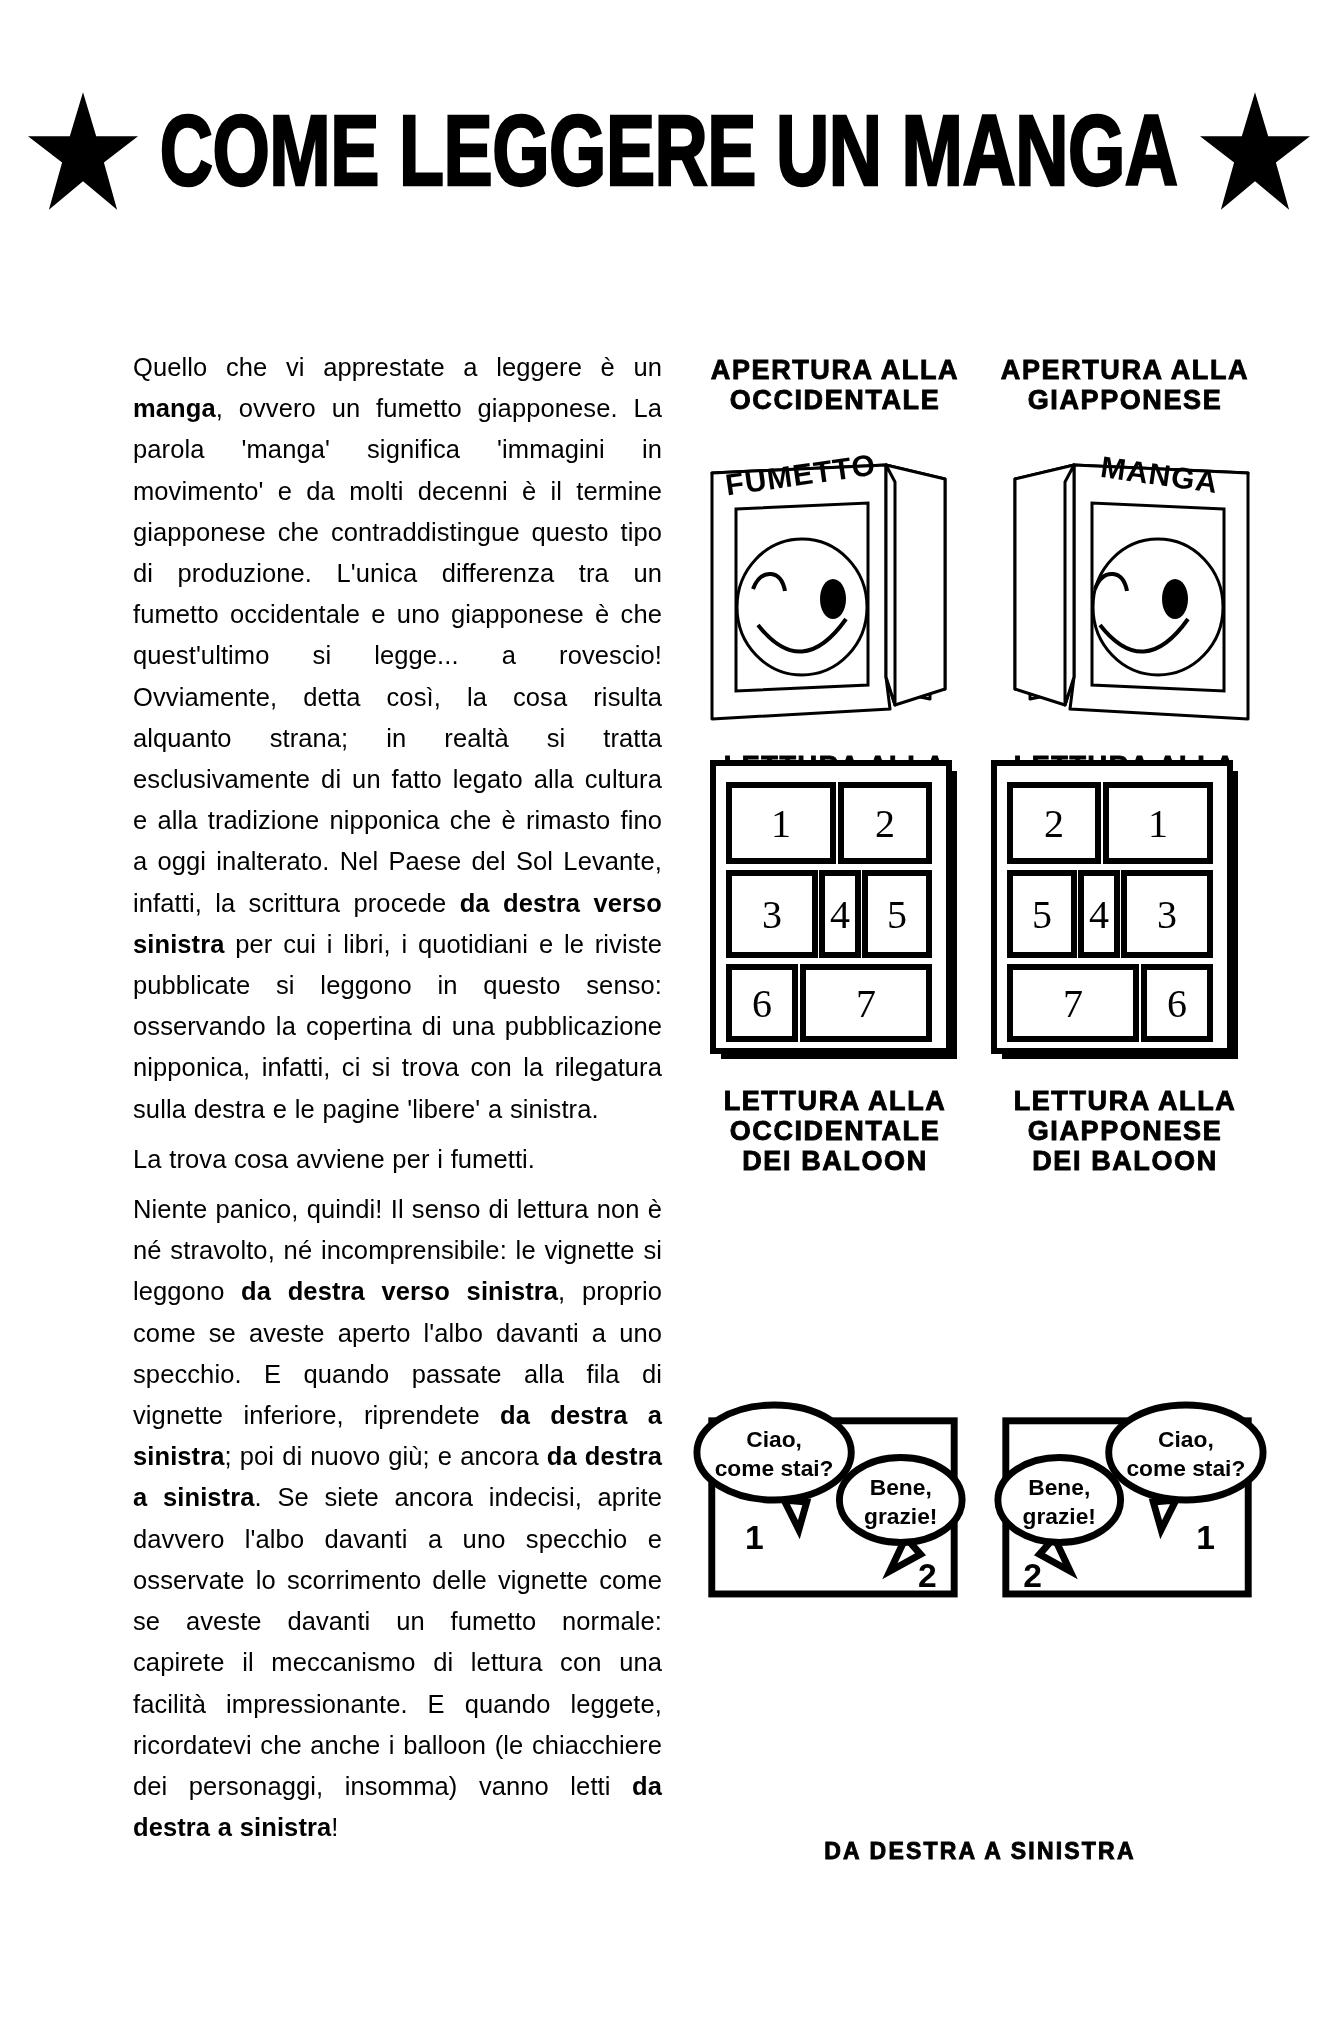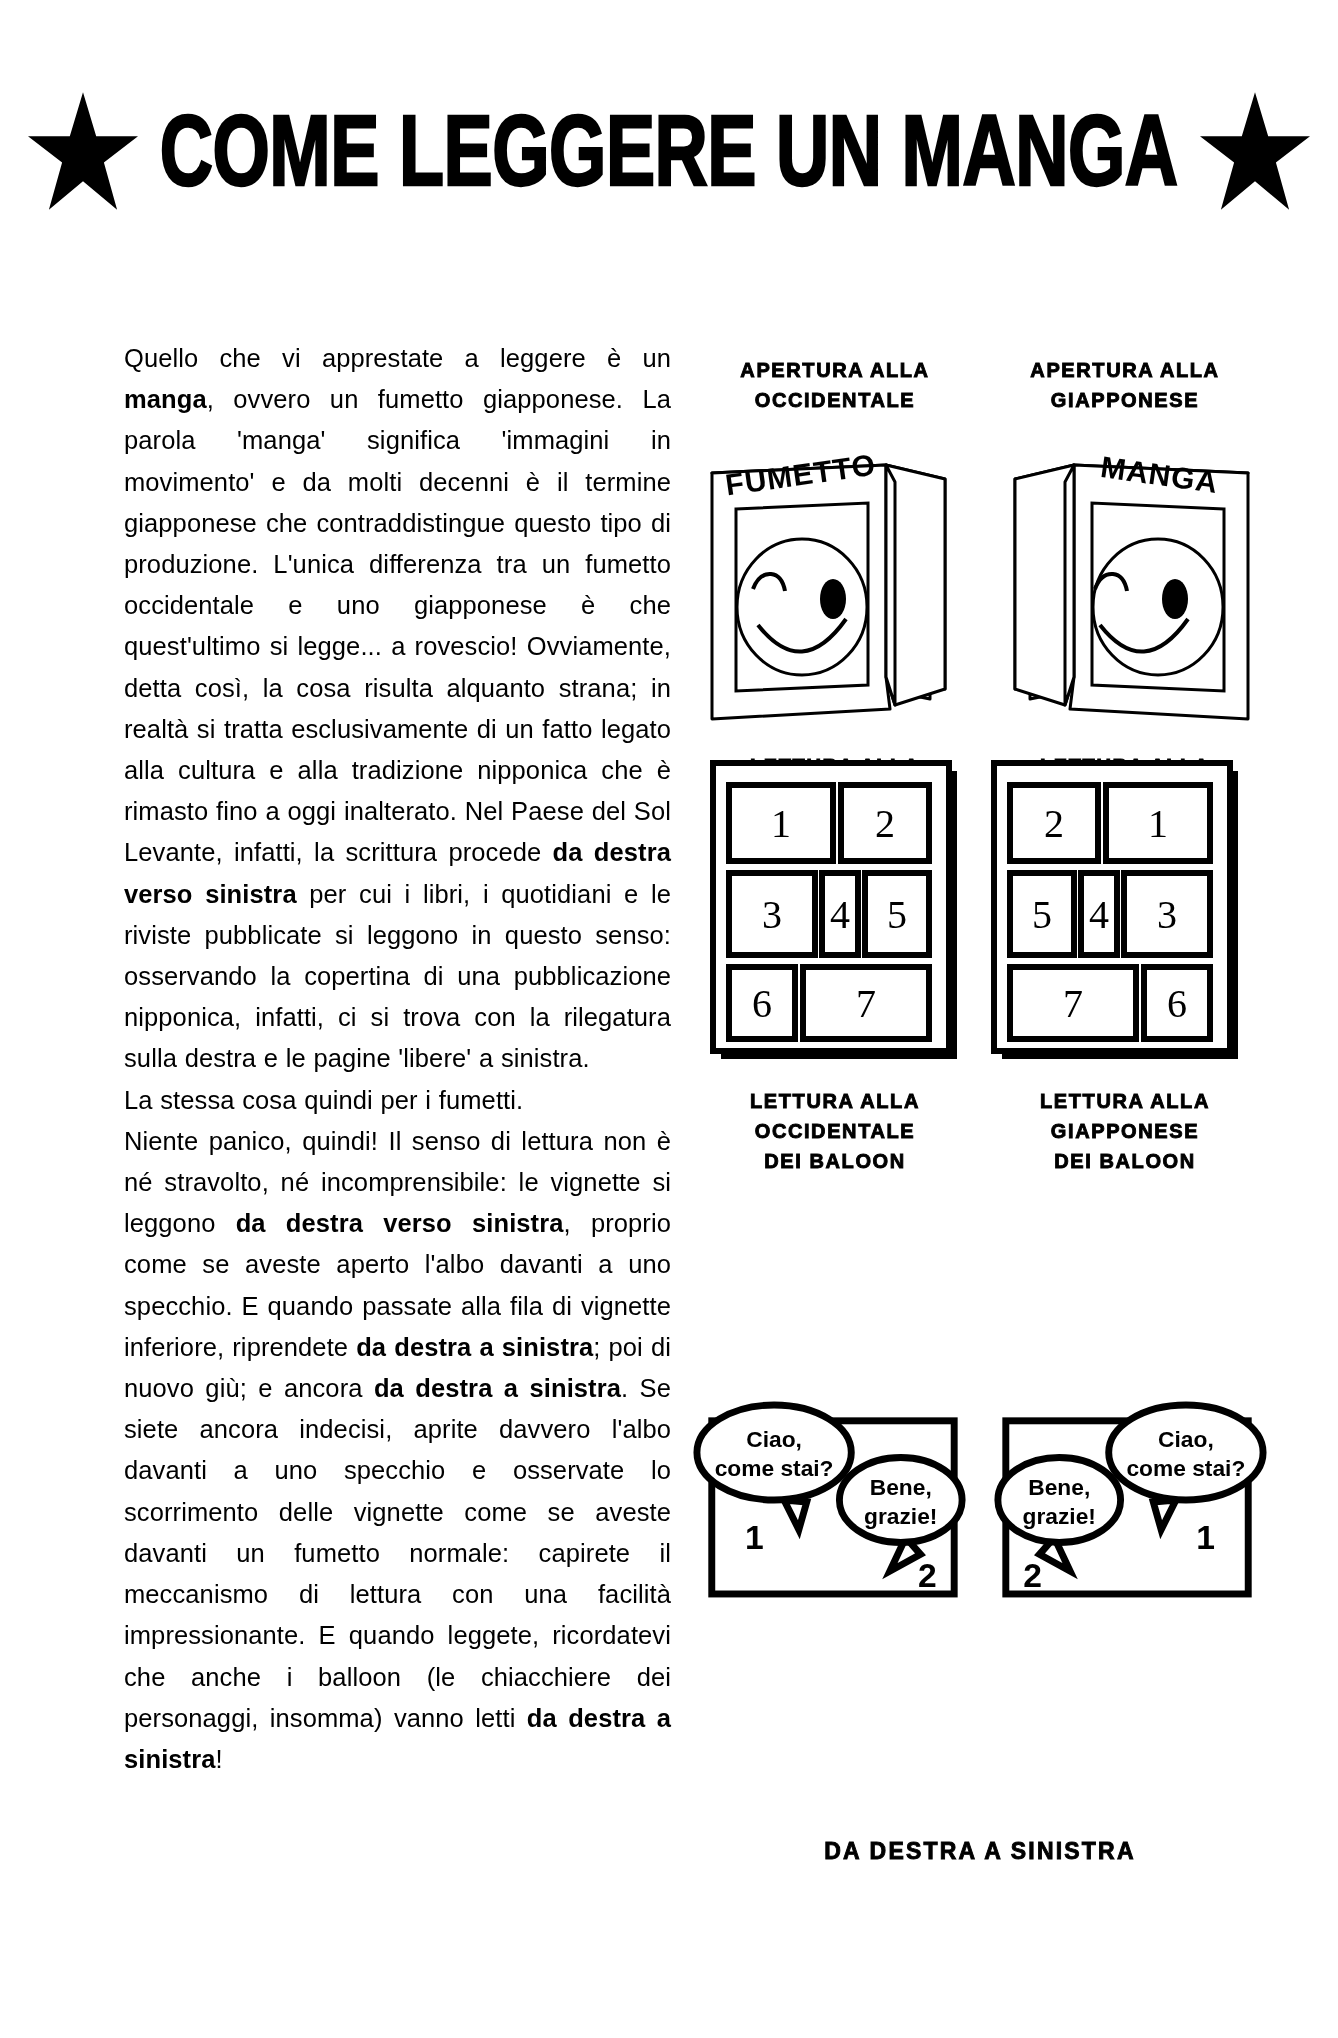--- a/index.html
+++ b/index.html
@@ -38,26 +38,26 @@
     left:124px;top:338px;
     width:547px;
     font-size:25.5px;
     line-height:41.2px;
     text-align:justify;
     text-justify:inter-word;
     font-weight:400;
     letter-spacing:0.1px;
     word-spacing:0.5px;
   }
-  .article p{margin:0;}
+  .article p{margin:9px;}
   .article b{font-weight:bold;}
 
   .caplabel{
     font-weight:bold;
-    font-size:20px;
+    font-size:27px;
     letter-spacing:1.6px;
     line-height:30px;
     text-align:center;
     -webkit-text-stroke:0.9px #000;
   }
 
   .two-col{display:flex;}
   .col{width:50%;display:flex;flex-direction:column;align-items:center;}
 
   
@@ -90,21 +90,21 @@
       <polygon points="50,0 62,40 100,40 69,64 81,107 50,81 19,107 31,64 0,40 38,40" fill="#000"></polygon>
     </svg>
     <div class="title">COME LEGGERE UN MANGA</div>
     <svg class="star" width="110" height="118" viewBox="0 0 100 107">
       <polygon points="50,0 62,40 100,40 69,64 81,107 50,81 19,107 31,64 0,40 38,40" fill="#000"></polygon>
     </svg>
   </div>
 
   <div class="article">
     <p>Quello che vi apprestate a leggere è un <b>manga</b>, ovvero un fumetto giapponese. La parola 'manga' significa 'immagini in movimento' e da molti decenni è il termine giapponese che contraddistingue questo tipo di produzione. L'unica differenza tra un fumetto occidentale e uno giapponese è che quest'ultimo si legge... a rovescio! Ovviamente, detta così, la cosa risulta alquanto strana; in realtà si tratta esclusivamente di un fatto legato alla cultura e alla tradizione nipponica che è rimasto fino a oggi inalterato. Nel Paese del Sol Levante, infatti, la scrittura procede <b>da destra verso sinistra</b> per cui i libri, i quotidiani e le riviste pubblicate si leggono in questo senso: osservando la copertina di una pubblicazione nipponica, infatti, ci si trova con la rilegatura sulla destra e le pagine 'libere' a sinistra.</p>
-    <p>La stessa cosa quindi per i fumetti.</p>
+    <p>La trova cosa avviene per i fumetti.</p>
     <p>Niente panico, quindi! Il senso di lettura non è né stravolto, né incomprensibile: le vignette si leggono <b>da destra verso sinistra</b>, proprio come se aveste aperto l'albo davanti a uno specchio. E quando passate alla fila di vignette inferiore, riprendete <b>da destra a sinistra</b>; poi di nuovo giù; e ancora <b>da destra a sinistra</b>. Se siete ancora indecisi, aprite davvero l'albo davanti a uno specchio e osservate lo scorrimento delle vignette come se aveste davanti un fumetto normale: capirete il meccanismo di lettura con una facilità impressionante. E quando leggete, ricordatevi che anche i balloon (le chiacchiere dei personaggi, insomma) vanno letti <b>da destra a sinistra</b>!</p>
   </div>
 
   <div class="row-books">
     <div class="two-col">
       <div class="col">
         <div class="caplabel">APERTURA ALLA</div>
         <div class="caplabel">OCCIDENTALE</div>
       </div>
       <div class="col">

